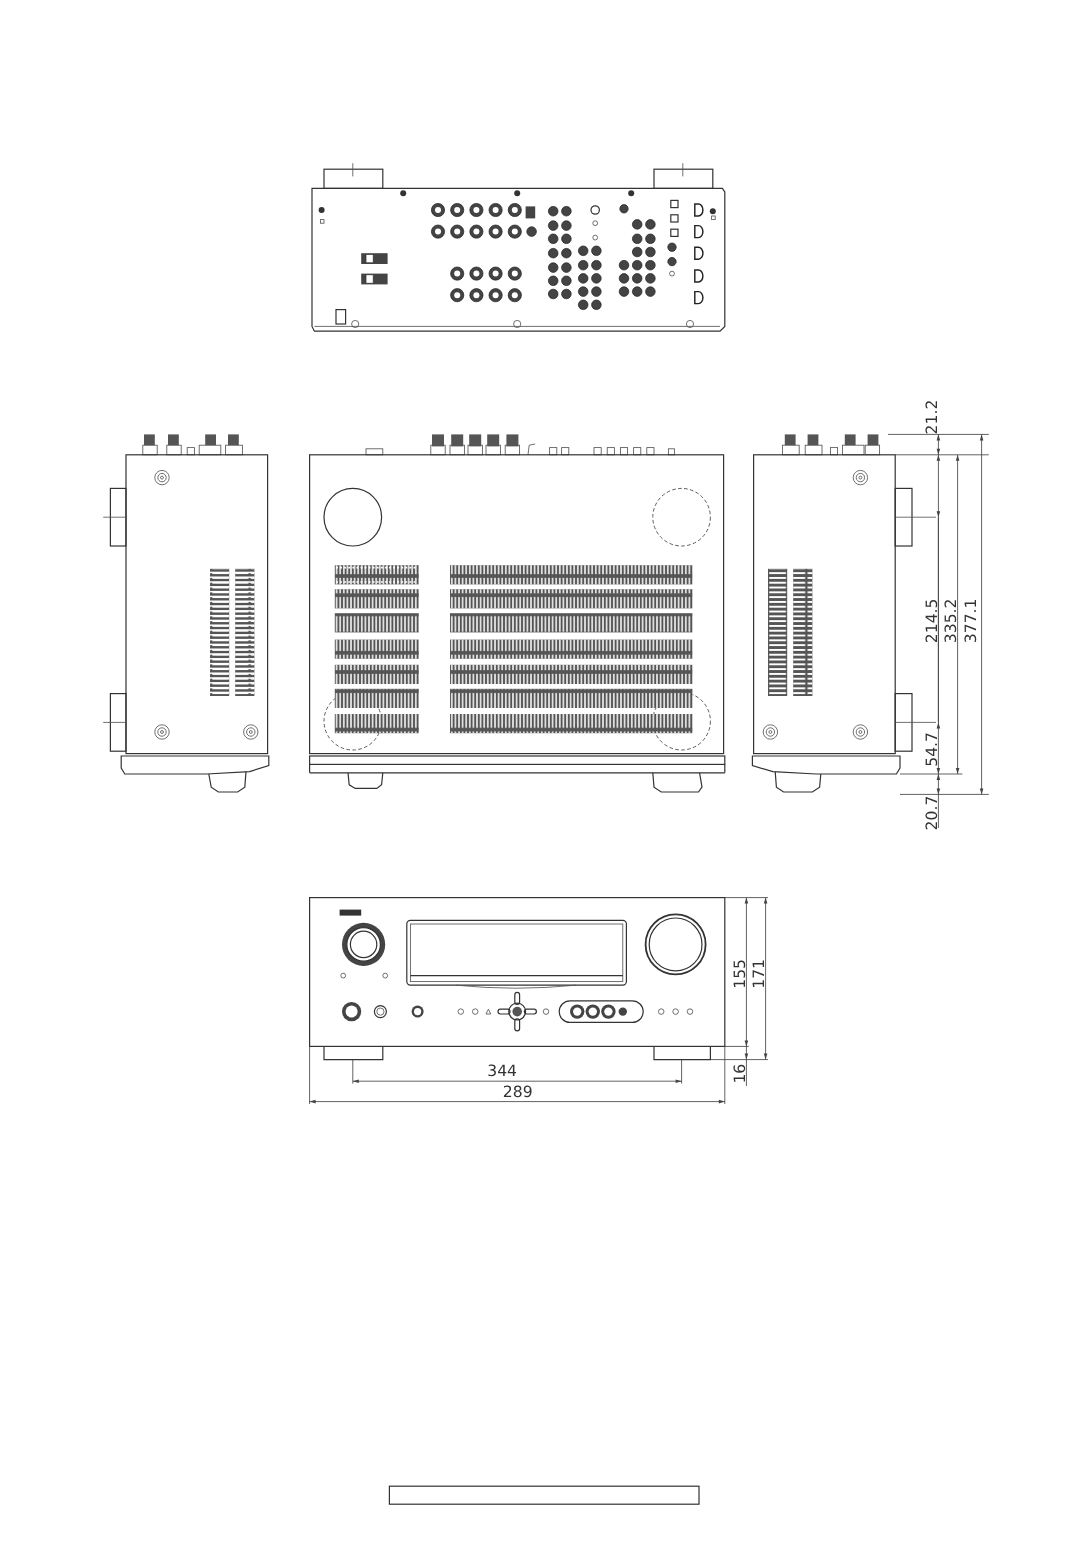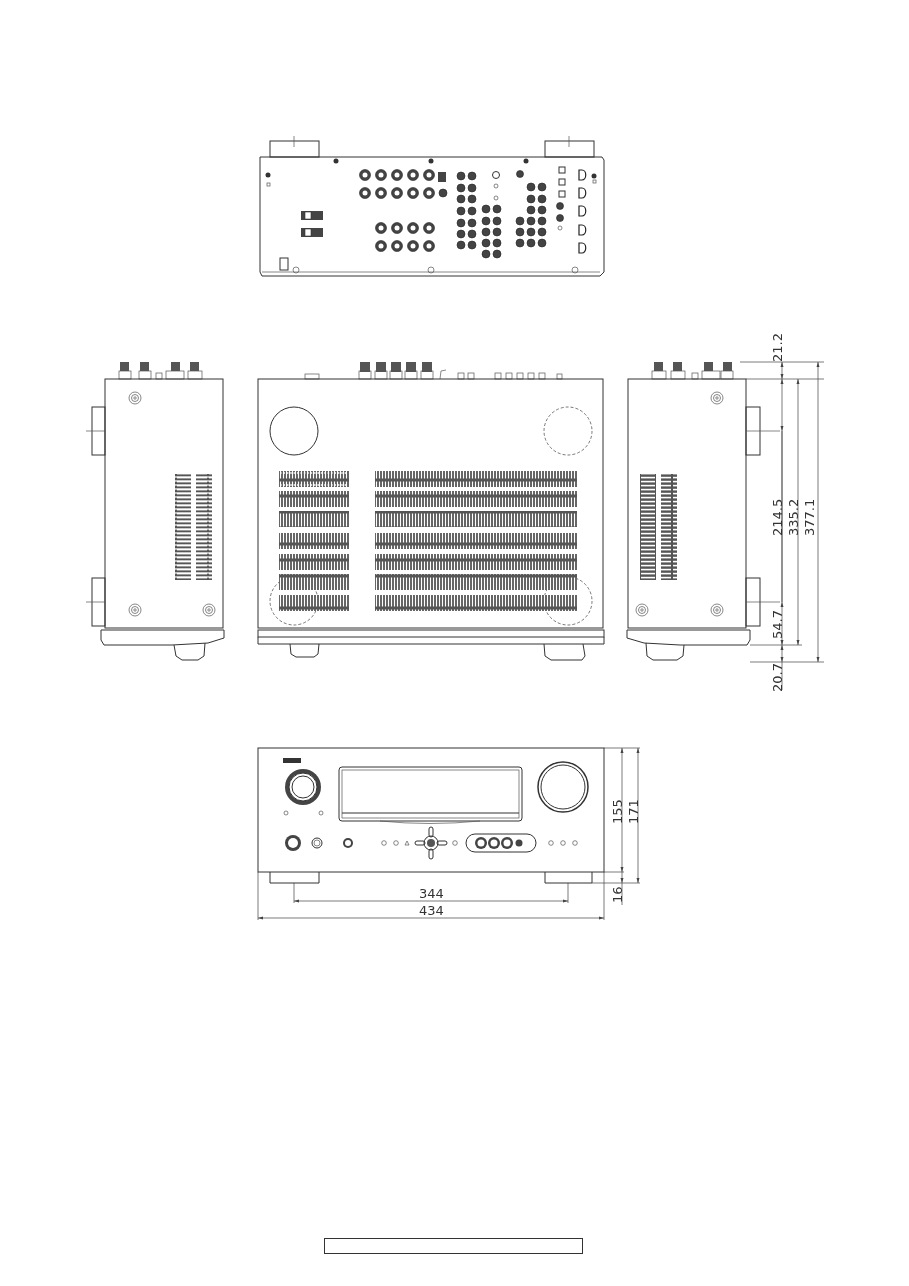--- a/index.html
+++ b/index.html
@@ -491,16 +491,16 @@
 <div class="lbl rot" style="left:770px;top:362px;">21.2</div>
 <div class="lbl rot" style="left:770px;top:536px;">214.5</div>
 <div class="lbl rot" style="left:786px;top:536px;">335.2</div>
 <div class="lbl rot" style="left:802px;top:536px;">377.1</div>
 <div class="lbl rot" style="left:770px;top:639px;">54.7</div>
 <div class="lbl rot" style="left:770px;top:692px;">20.7</div>
 
 <div class="lbl rot" style="left:610px;top:824px;">155</div>
 <div class="lbl rot" style="left:626px;top:824px;">171</div>
 <div class="lbl rot" style="left:610px;top:903px;">16</div>
-<div class="lbl" style="left:419px;top:886px;">344</div>
-<div class="lbl" style="left:419px;top:903px;">434</div>
+<div class="lbl" style="left:406px;top:886px;">344</div>
+<div class="lbl" style="left:419px;top:903px;">289</div>
 
 <div class="footer-box"></div>
 
 </body></html>

